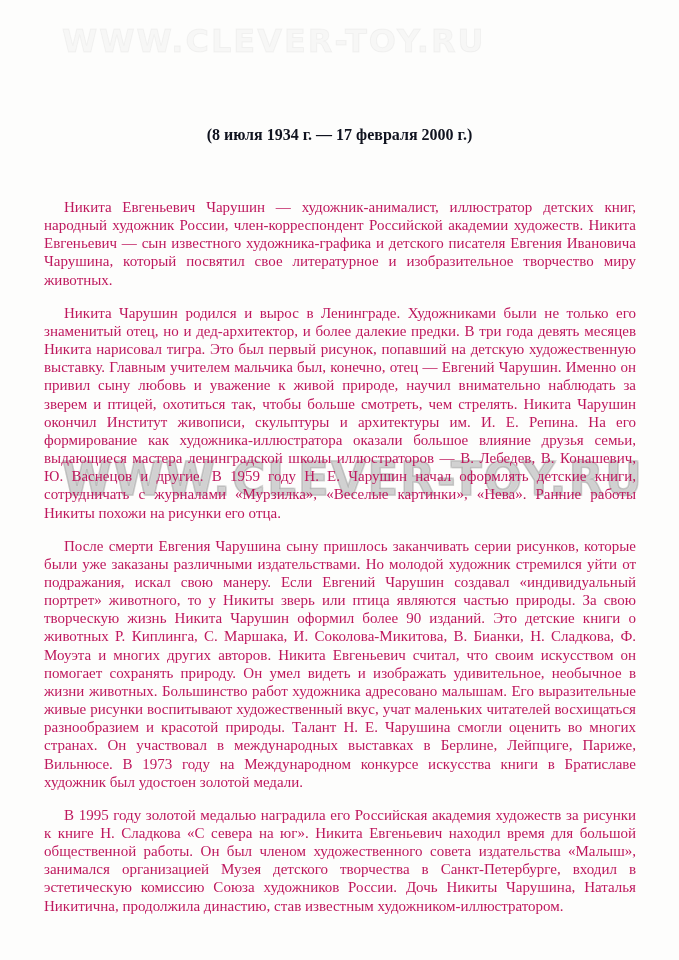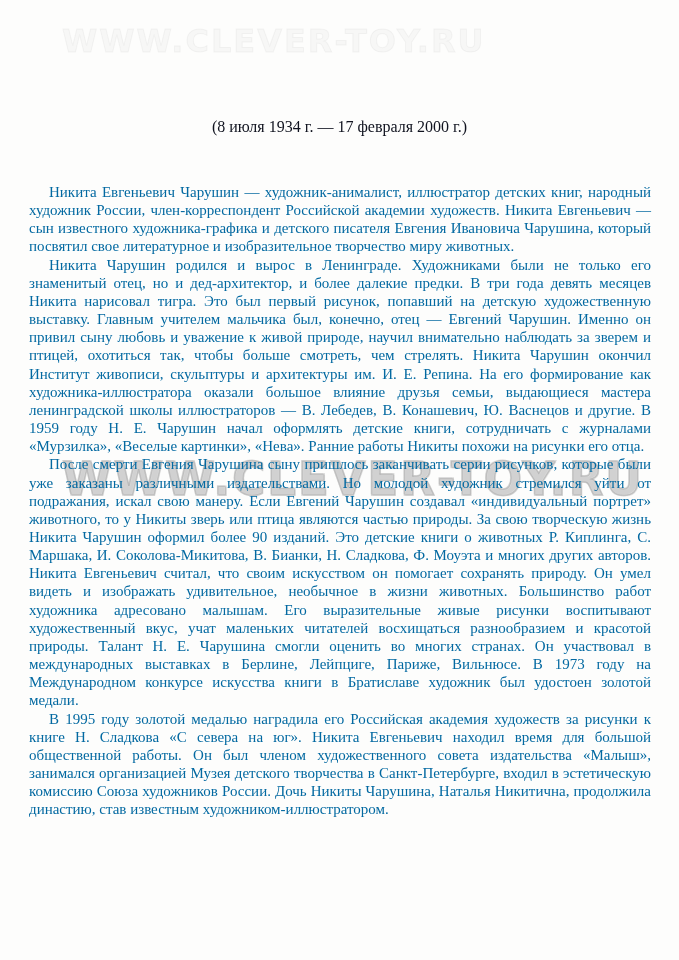--- a/index.html
+++ b/index.html
@@ -27,39 +27,39 @@
     z-index: 1;
   }
   .doc-title {
     margin: 0;
     font-size: 16.5px;
     font-weight: bold;
     letter-spacing: 0.4px;
     line-height: 20px;
   }
   .doc-subtitle {
-    margin: 0;
+    margin: 8px;
     font-size: 16px;
-    font-weight: normal;
+    font-weight: bold;
     line-height: 20px;
   }
   .article-body {
     position: absolute;
     top: 183px;
     left: 29px;
     width: 622px;
     z-index: 1;
   }
   .article-body p {
-    margin: 0;
+    margin: 15px;
     text-align: justify;
     text-indent: 20px;
     font-size: 15px;
     line-height: 18.15px;
-    color: #0369a1;
+    color: #be185d;
     position: relative;
     z-index: 1;
   }
   .watermark {
     position: absolute;
     font-family: "DejaVu Sans", sans-serif;
     font-weight: bold;
     white-space: nowrap;
     letter-spacing: 2px;
     pointer-events: none;

